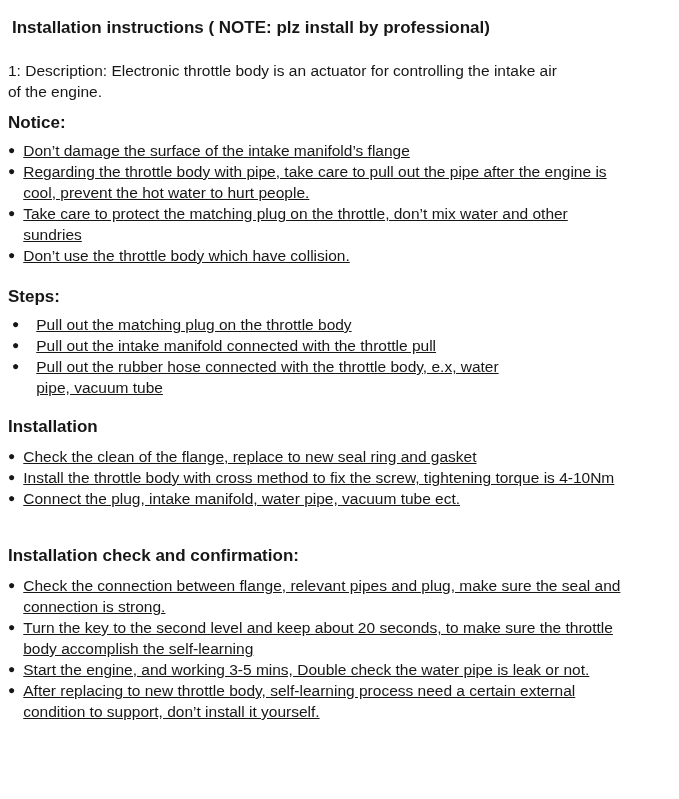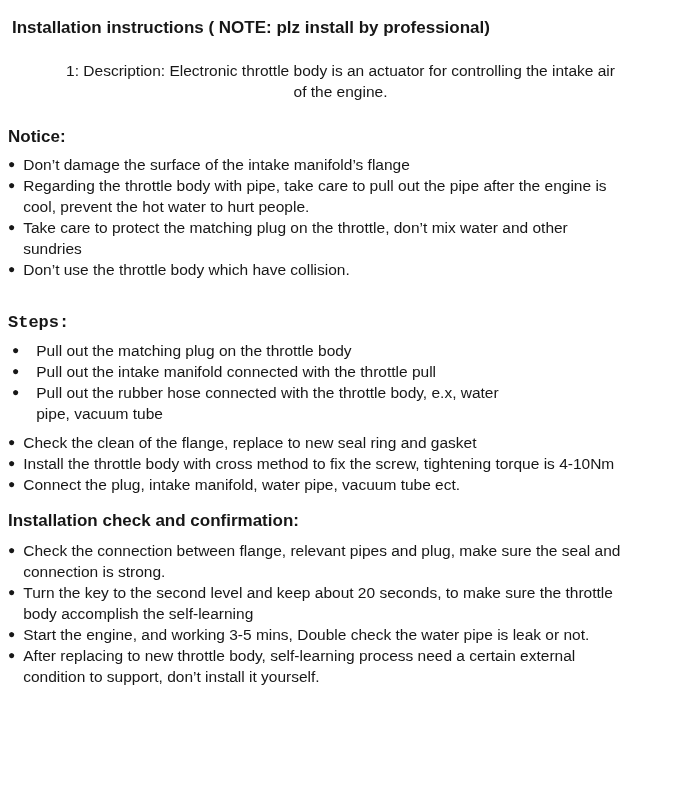--- a/index.html
+++ b/index.html
@@ -24,36 +24,35 @@
   }
   .doc-title {
     font-size: 17px;
     font-weight: 600;
     line-height: 24px;
     padding-left: 4px;
     white-space: pre-line;
   }
   .intro {
     margin-top: 20px;
-    text-align: center;
   }
   .intro-line {
     font-size: 15.5px;
     line-height: 21px;
     white-space: pre-line;
   }
   .section-heading {
     font-size: 17px;
     font-weight: 600;
     line-height: 22px;
   }
-  .sec-notice  .section-heading { margin-top: 24px; }
-  .sec-steps   .section-heading { margin-top: 32px; font-family: Liberation Mono, monospace; }
+  .sec-notice  .section-heading { margin-top: 10px; }
+  .sec-steps   .section-heading { margin-top: 20px; }
   .sec-install .section-heading { margin-top: 18px; }
-  .sec-check   .section-heading { margin-top: 15px; }
+  .sec-check   .section-heading { margin-top: 36px; }
   .bullet-list {
     margin-top: 6px;
   }
   .sec-install .bullet-list,
   .sec-check   .bullet-list {
     margin-top: 8px;
   }
   .bullet-item {
     display: flex;
     align-items: flex-start;
@@ -67,20 +66,21 @@
     margin-right: 8px;
     color: #171717;
   }
   .sec-steps .bullet-marker {
     margin-left: 4px;
     margin-right: 17px;
   }
   .bullet-text {
     flex: 1 1 auto;
     white-space: pre-line;
+    text-decoration: underline;
   }
 </style>
 </head>
 <body>
 
 <div class="doc">
 
   <div class="doc-title">Installation instructions ( NOTE: plz install by professional)</div>
 
   <div class="intro">
@@ -125,20 +125,21 @@
       </div>
       <div class="bullet-item">
         <span class="bullet-marker">●</span>
         <span class="bullet-text">Pull out the rubber hose connected with the throttle body, e.x, water
 pipe, vacuum tube</span>
       </div>
     </div>
   </div>
 
   <div class="section sec-install">
+    <div class="section-heading">Installation</div>
     <div class="bullet-list">
       <div class="bullet-item">
         <span class="bullet-marker">●</span>
         <span class="bullet-text">Check the clean of the flange, replace to new seal ring and gasket</span>
       </div>
       <div class="bullet-item">
         <span class="bullet-marker">●</span>
         <span class="bullet-text">Install the throttle body with cross method to fix the screw, tightening torque is 4-10Nm</span>
       </div>
       <div class="bullet-item">

